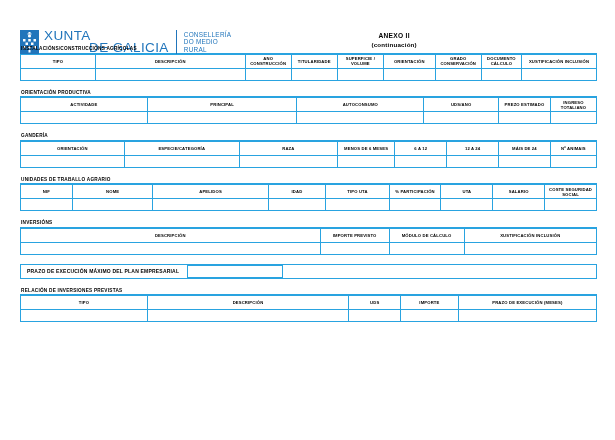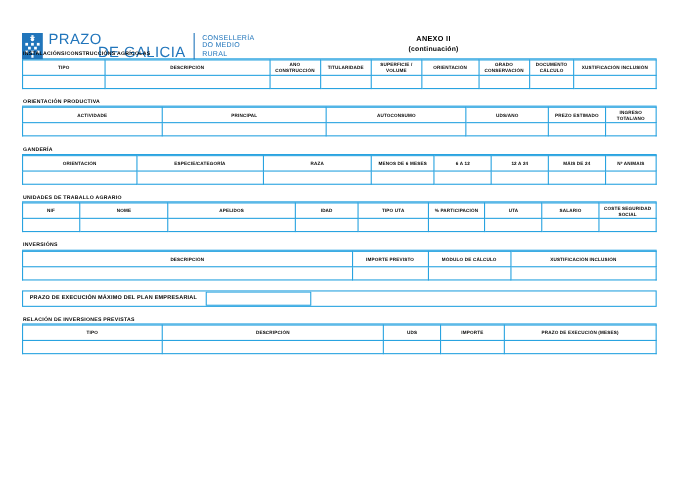--- a/index.html
+++ b/index.html
@@ -180,21 +180,21 @@
             <rect x="11" y="25" width="5" height="5"></rect>
             <rect x="22" y="25" width="5" height="5"></rect>
             <rect x="6" y="32" width="5" height="5"></rect>
             <rect x="16.5" y="32" width="5" height="5"></rect>
             <rect x="27" y="32" width="5" height="5"></rect>
             <rect x="17" y="40" width="4" height="5"></rect>
           </g>
         </svg>
       </span>
       <span class="logo-word">
-        <span class="l1">PRAZO</span>
+        <span class="l1">XUNTA</span>
         <span class="l2">DE GALICIA</span>
       </span>
       <span class="logo-div"></span>
       <span class="conselleria">
         <span>CONSELLERÍA</span>
         <span>DO MEDIO</span>
         <span>RURAL</span>
       </span>
     </div>
     <div class="anexo">

